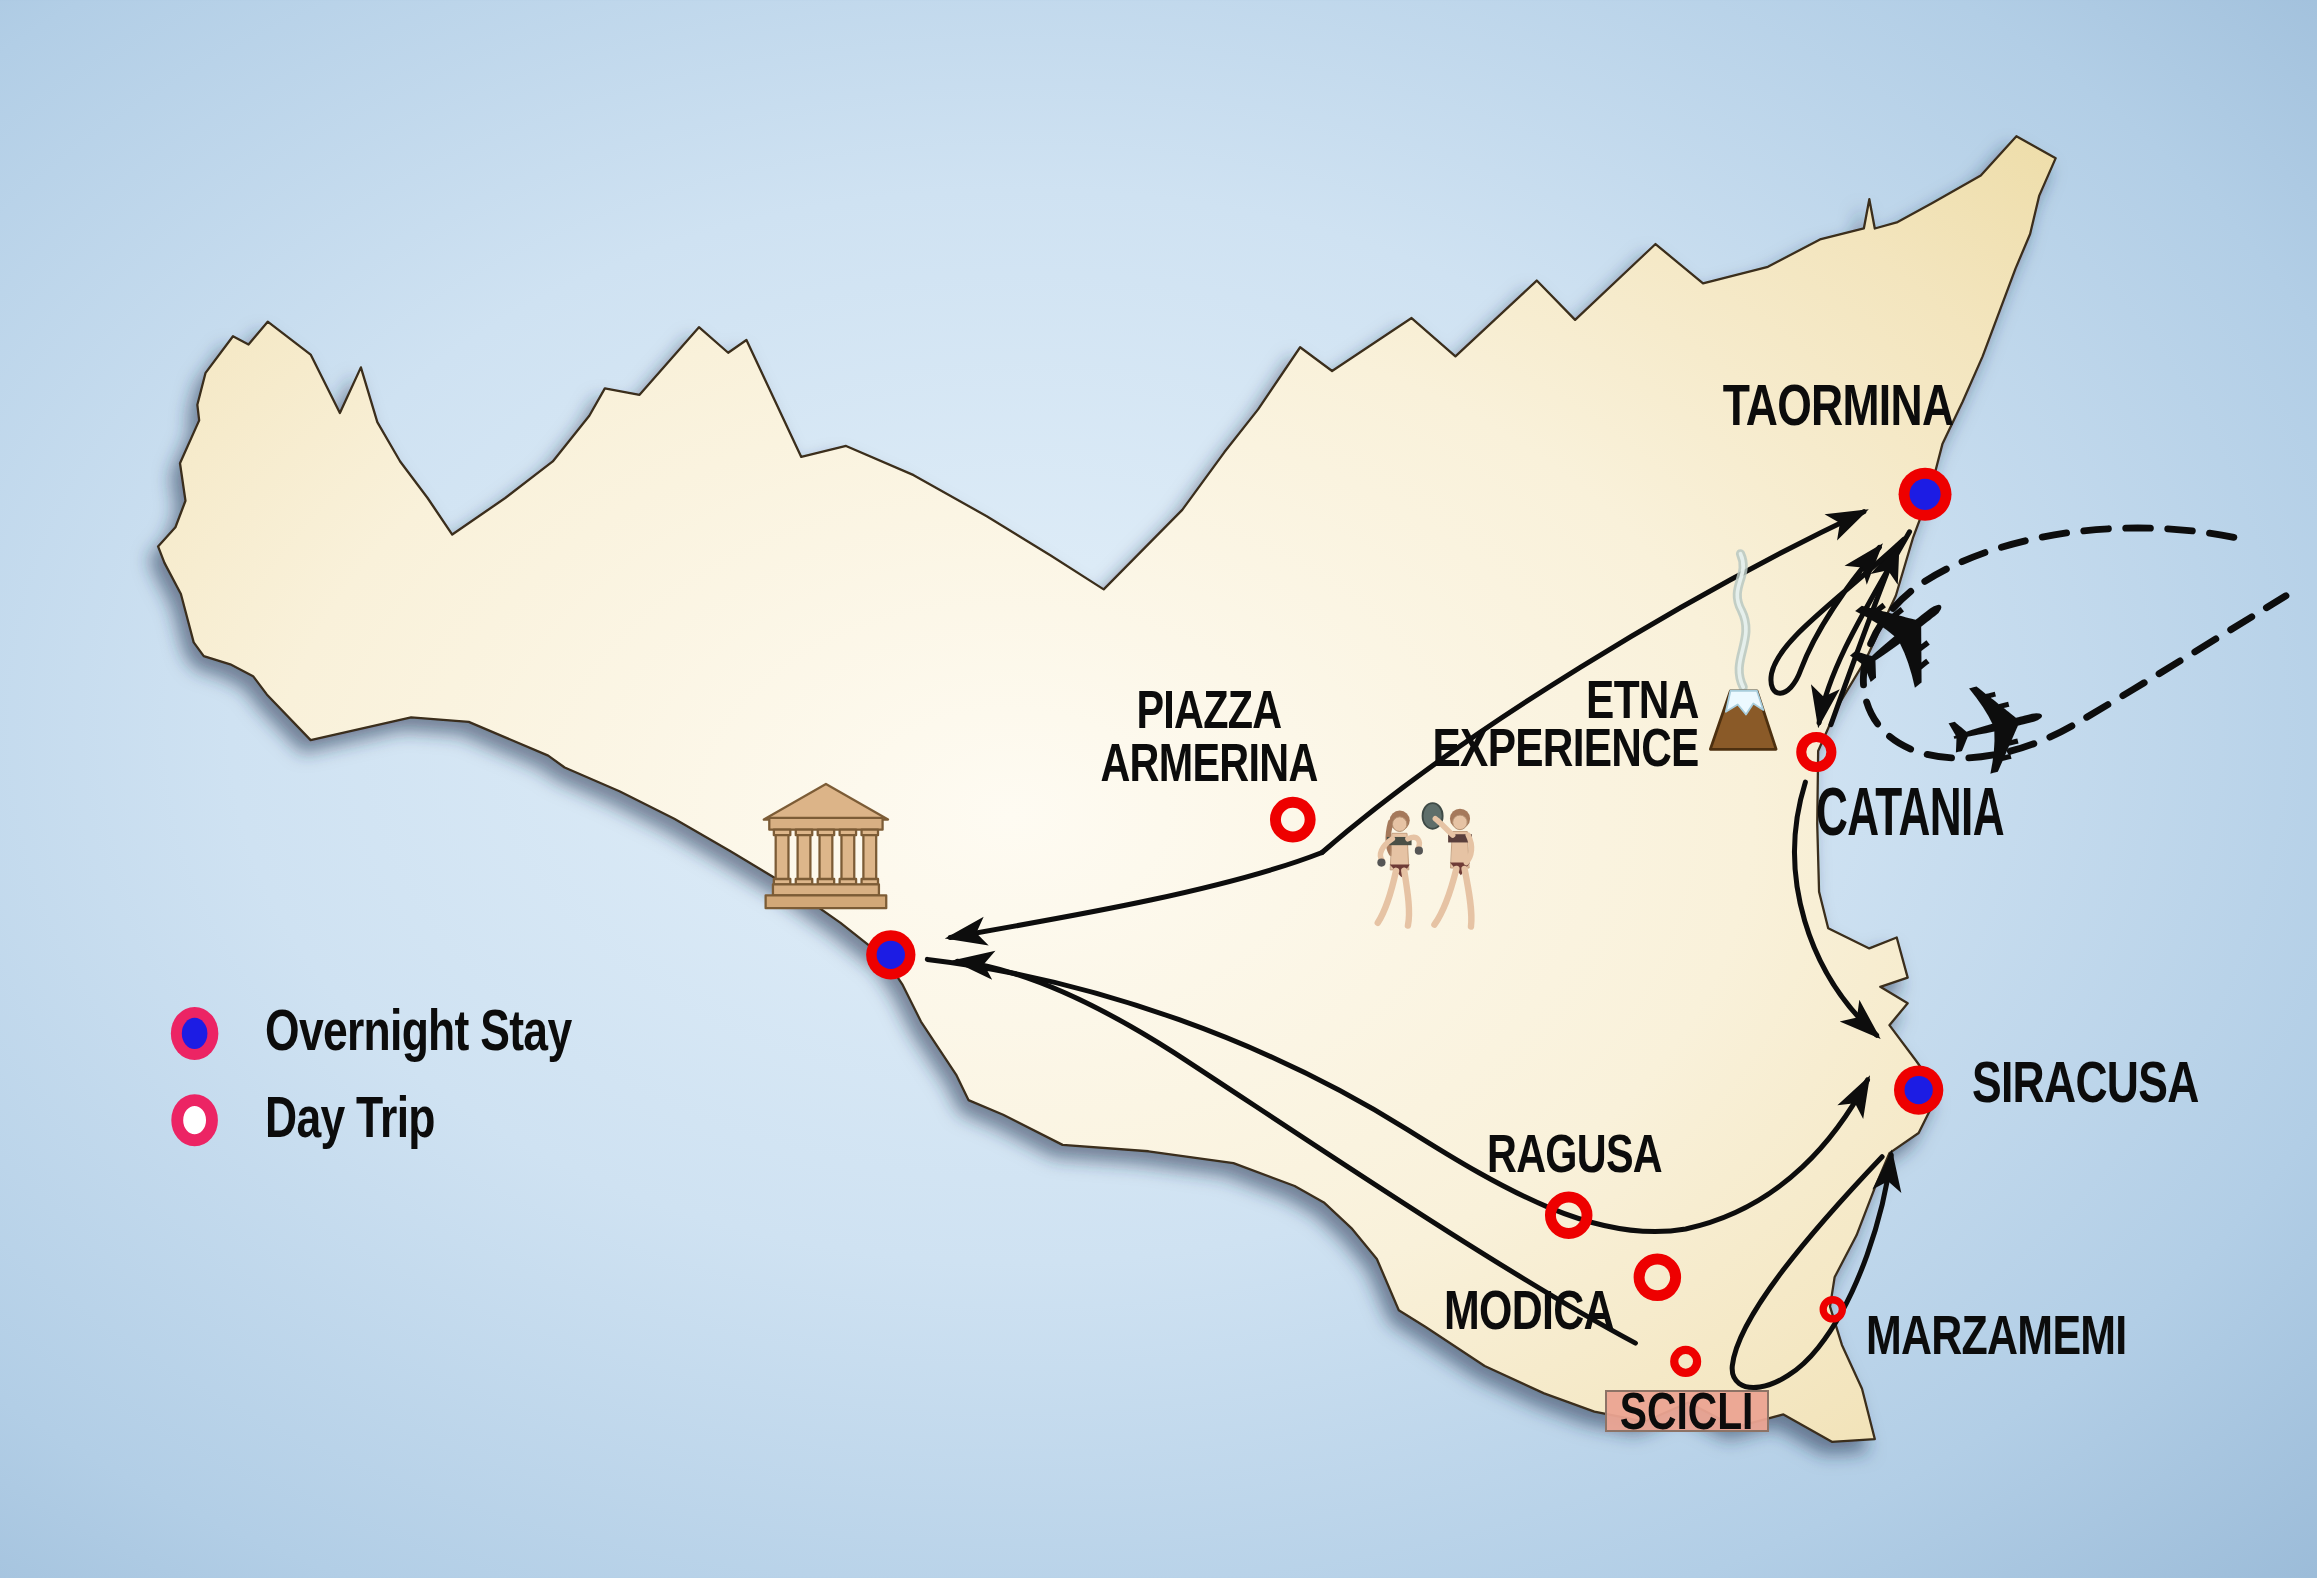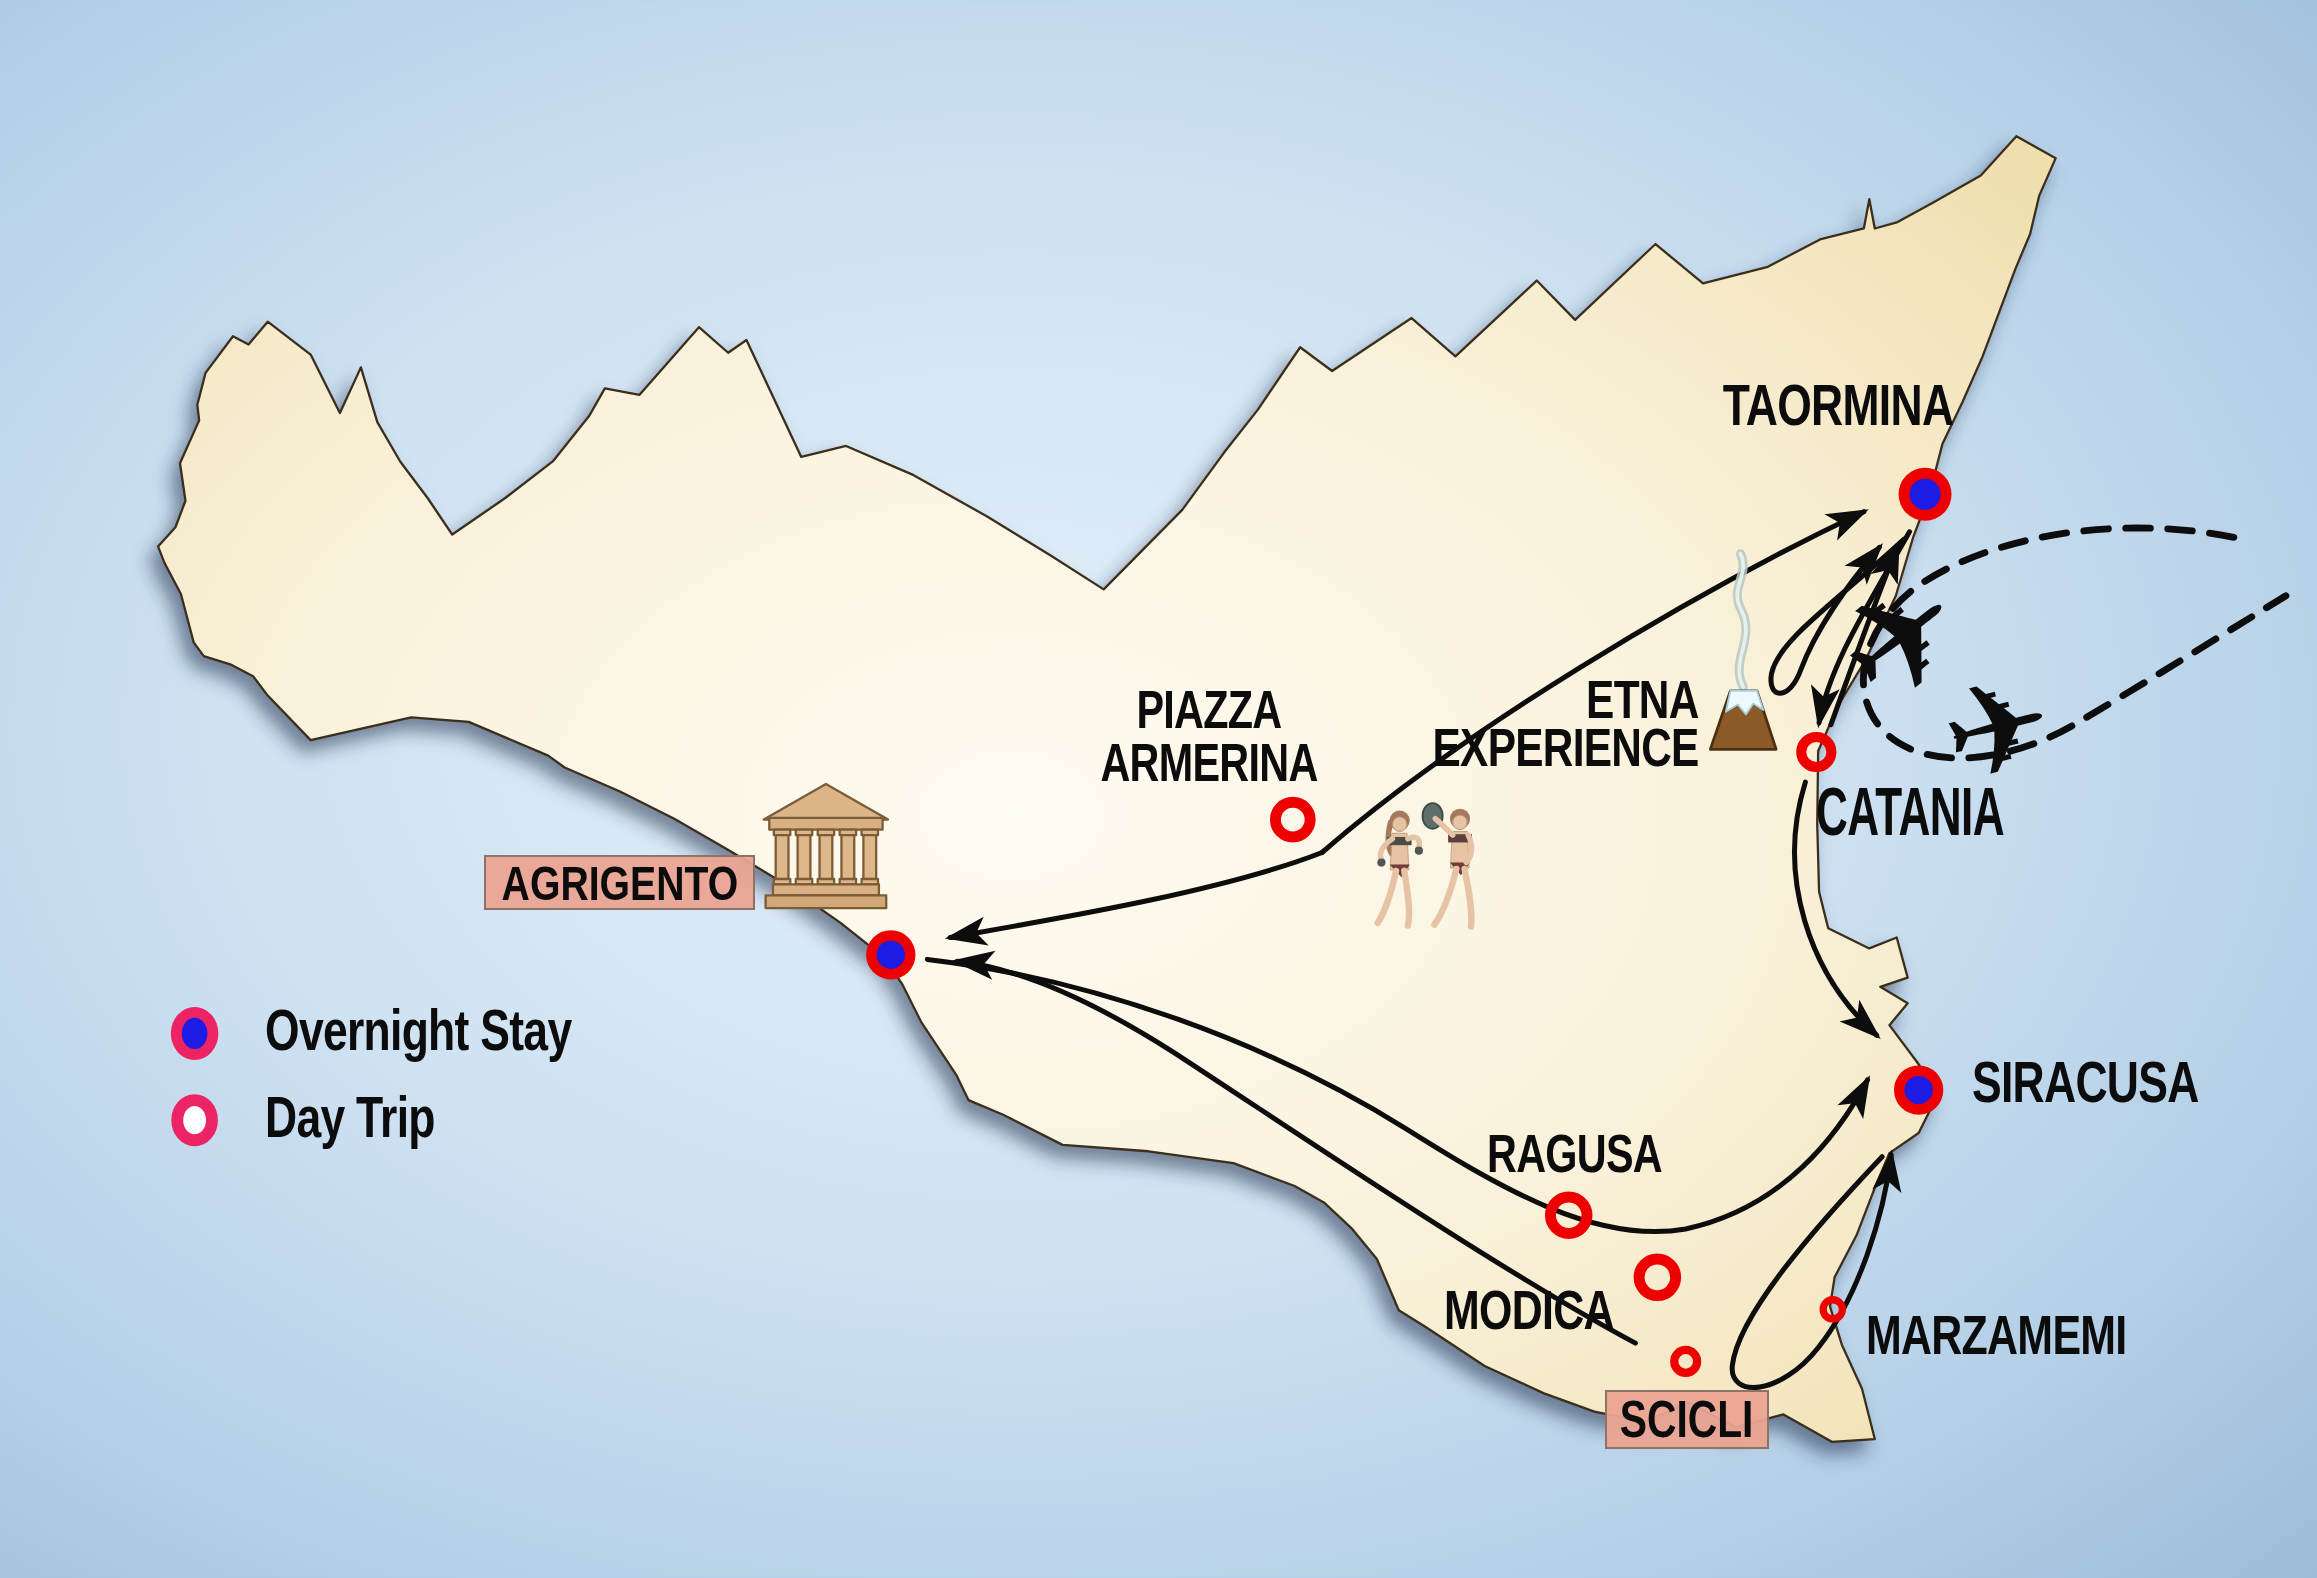--- a/index.html
+++ b/index.html
@@ -182,31 +182,28 @@
   <div class="lbl rgt two" style="right:618px; top:676px; font-size:53px; line-height:48px;">
     <div>ETNA</div>
     <div>EXPERIENCE</div>
   </div>
 
   <div class="lbl ctr two" style="left:1209px; top:683px; font-size:53px; line-height:53px;">
     <div>PIAZZA</div>
     <div>ARMERINA</div>
   </div>
 
-  <div class="tagbox" style="left:484px; top:855px; width:271px; height:55px; font-size:49px;">
-    <span>AGRIGENTO</span>
-  </div>
 
   <div class="lbl lft" style="left:1972px; top:1054px; font-size:57px;">SIRACUSA</div>
 
   <div class="lbl lft" style="left:1487px; top:1127px; font-size:53px;">RAGUSA</div>
 
   <div class="lbl lft" style="left:1444px; top:1283px; font-size:55px;">MODICA</div>
 
-  <div class="tagbox" style="left:1605px; top:1390px; width:164px; height:59px; font-size:51px;">
+  <div class="tagbox" style="left:1605px; top:1390px; width:164px; height:42px; font-size:51px;">
     <span>SCICLI</span>
   </div>
 
   <div class="lbl lft" style="left:1866px; top:1308px; font-size:55px;">MARZAMEMI</div>
 
   <div class="lbl lft" style="left:265px; top:1002px; font-size:57px;">Overnight Stay</div>
   <div class="lbl lft" style="left:265px; top:1089px; font-size:57px;">Day Trip</div>
 
 </div>
 

